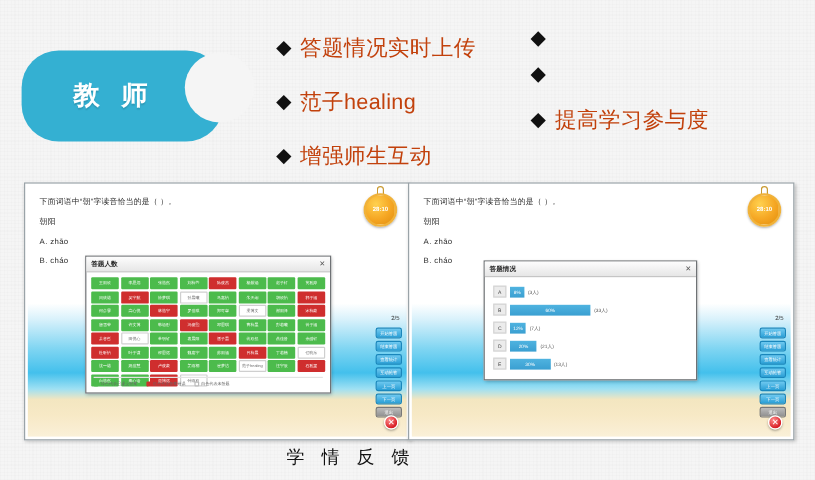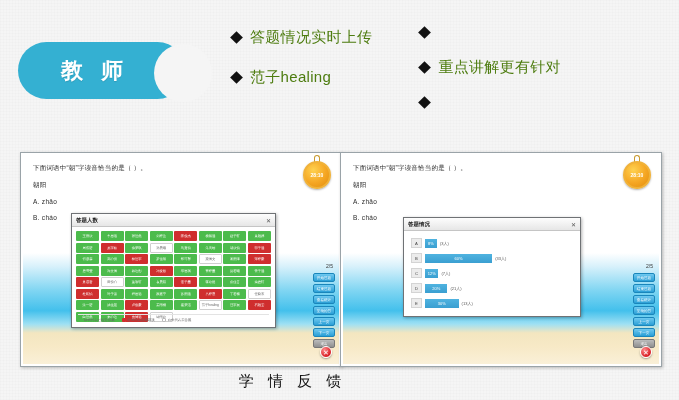--- a/index.html
+++ b/index.html
@@ -17,21 +17,21 @@
       repeating-linear-gradient(0deg, rgba(0,0,0,0.012) 0 1px, transparent 1px 3px),
       repeating-linear-gradient(90deg, rgba(0,0,0,0.012) 0 1px, transparent 1px 3px),
       #f5f5f5;
   }
 
   
   .header{ position:absolute; left:0; top:0; width:679px; height:150px; }
 
   .role-pill{
     position:absolute; left:18px; top:42px;
-    width:168px; height:57px;
+    width:168px; height:76px;
     background:#34b0d2;
     border-radius:31px;
     display:flex; align-items:center; justify-content:center;
   }
   .role-pill-notch{
     position:absolute; left:154px; top:44px;
     width:58px; height:58px;
     background:#f5f5f5;
     border-radius:50%;
   }
@@ -47,21 +47,21 @@
   .bullet-cols{
     position:absolute; left:232px; top:28px;
     display:flex; gap:48px;
   }
   .bullet-col{ display:flex; flex-direction:column; gap:21px; }
   .bullet-row{ display:flex; align-items:center; gap:9px; }
   .diamond{
     width:9px; height:9px; background:#111;
     transform:rotate(45deg); flex:0 0 auto;
   }
-  .bullet-text{ font-size:15px; color:#4d7c0f; white-space:nowrap; letter-spacing:0.3px; }
+  .bullet-text{ font-size:18px; color:#c2410c; white-space:nowrap; letter-spacing:0.3px; }
 
   
   .shots{ position:absolute; left:0; top:152px; width:679px; height:218px; }
 
   .shot{
     position:absolute; top:0;
     width:322px; height:215px;
     background:#ffffff;
     border:1px solid #9aa3a8;
     box-shadow:1px 1px 3px rgba(0,0,0,0.25);
@@ -215,32 +215,36 @@
 
     <div class="bullet-col">
       <div class="bullet-row">
         <span class="diamond"></span>
         <span class="bullet-text">答题情况实时上传</span>
       </div>
       <div class="bullet-row">
         <span class="diamond"></span>
         <span class="bullet-text">范子healing</span>
       </div>
+      <div class="bullet-row">
+        <span class="diamond"></span>
+        <span class="bullet-text">增强师生互动</span>
+      </div>
     </div>
 
     <div class="bullet-col">
       <div class="bullet-row">
         <span class="diamond"></span>
       </div>
       <div class="bullet-row">
         <span class="diamond"></span>
-        <span class="bullet-text">重点讲解更有针对</span>
-      </div>
-      <div class="bullet-row">
-        <span class="diamond"></span>
+      </div>
+      <div class="bullet-row">
+        <span class="diamond"></span>
+        <span class="bullet-text">提高学习参与度</span>
       </div>
     </div>
 
   </div>
 </div>
 
 <div class="shots">
 
   <div class="shot shot-left">
     <div class="shot-inner">

